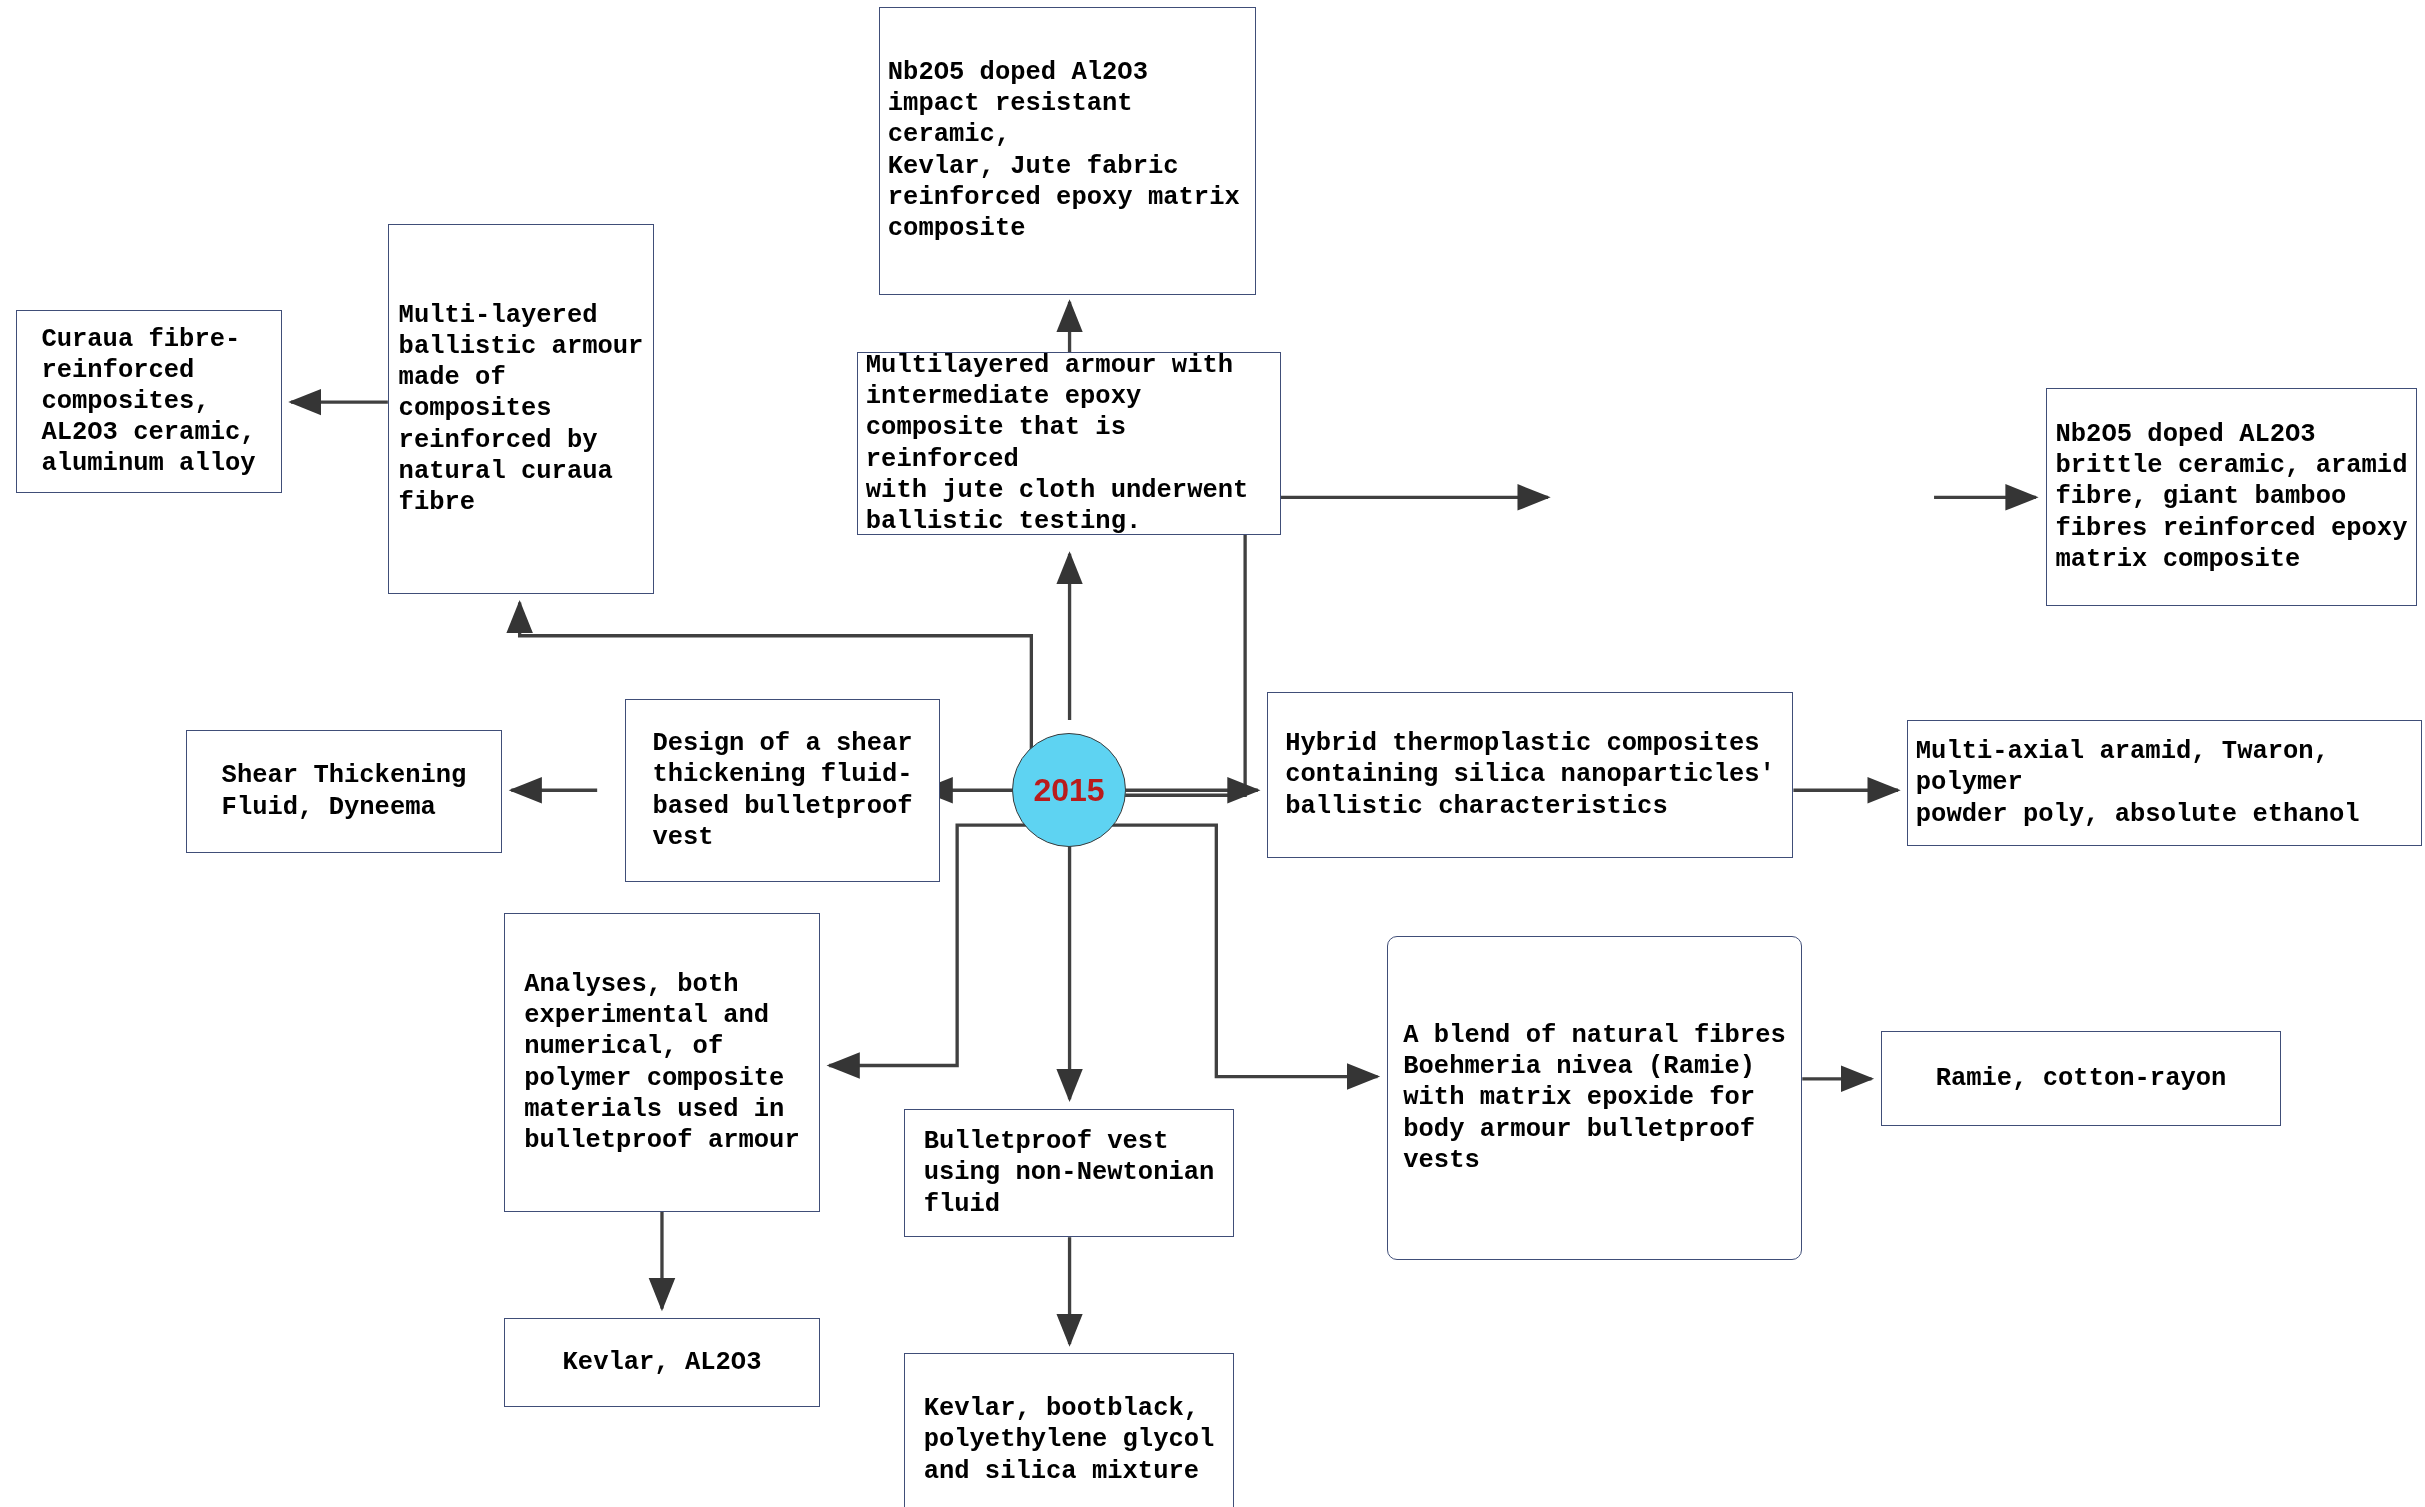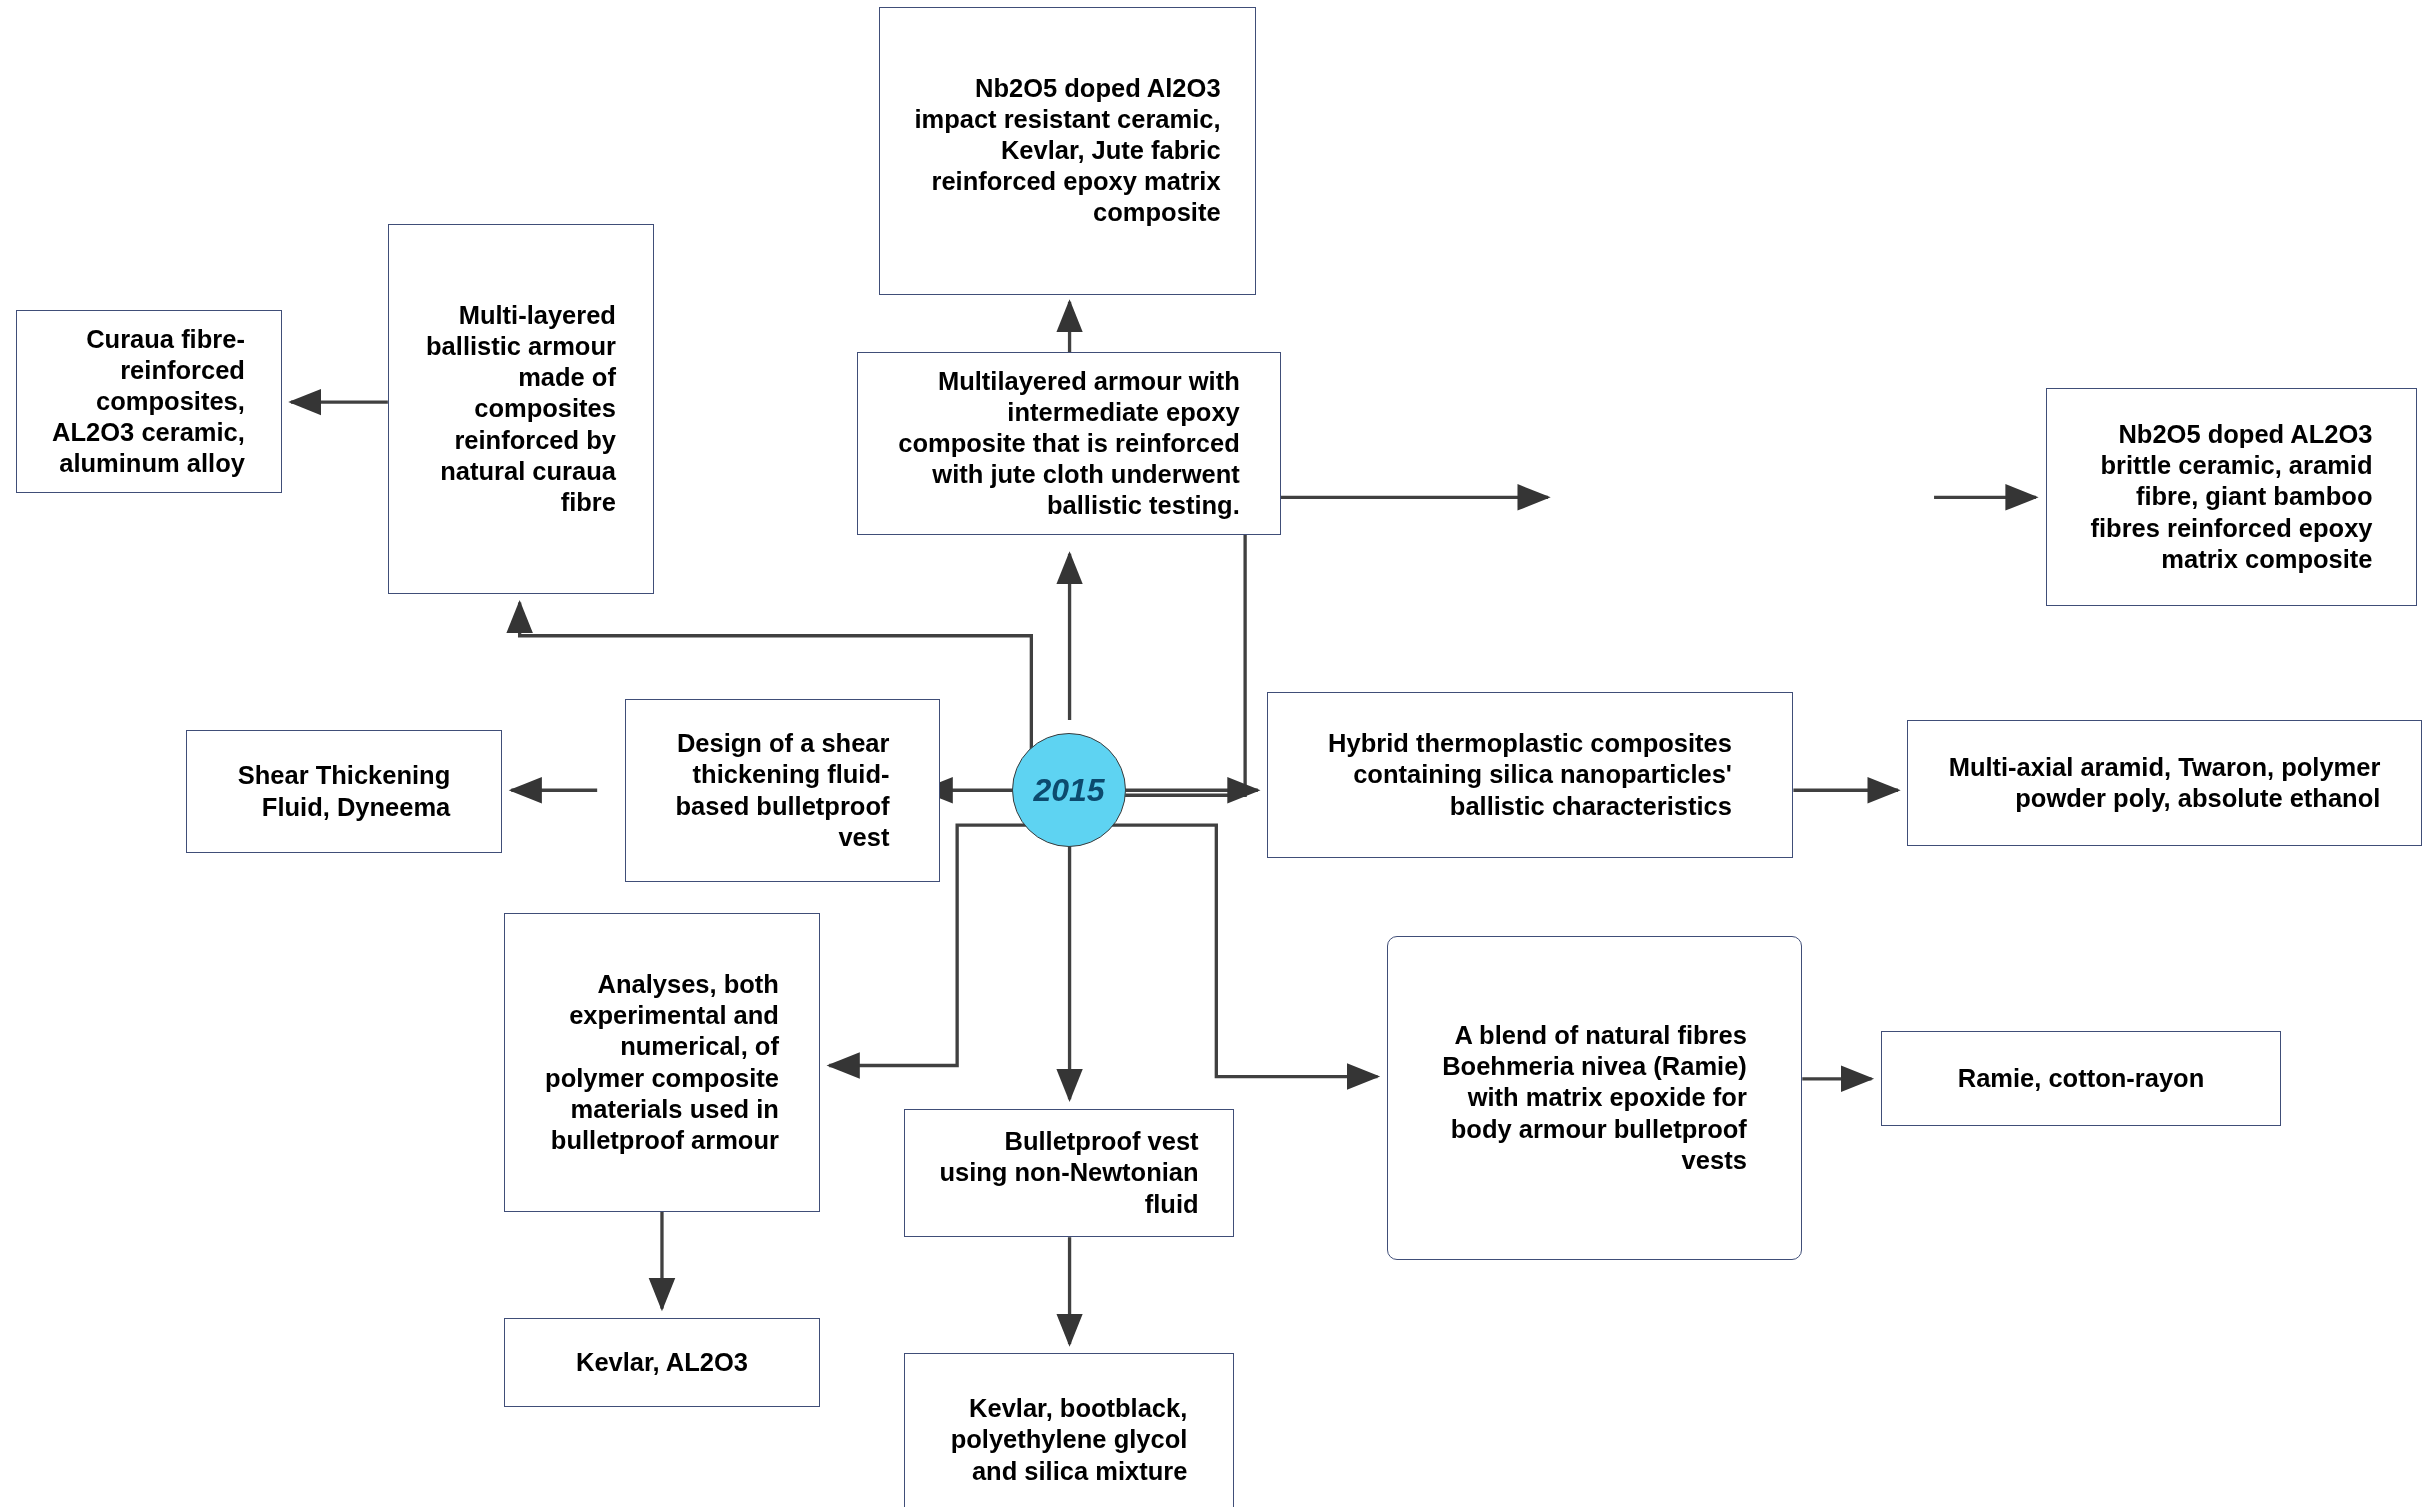--- a/index.html
+++ b/index.html
@@ -26,41 +26,41 @@
     pointer-events: none;
   }
   .node {
     position: absolute;
     box-sizing: border-box;
     background: #ffffff;
     border: 1.7px solid #404e78;
     display: flex;
     align-items: center;
     justify-content: center;
-    text-align: right;
+    text-align: left;
     font-weight: bold;
     color: #000000;
     line-height: 1.22;
     padding: 3.3px 7.8px;
     white-space: pre-line;
     z-index: 2;
+    font-family: Liberation Mono, monospace;
   }
   .hub {
     position: absolute;
     box-sizing: border-box;
     border-radius: 50%;
     background: #5ed3f2;
     border: 1.7px solid #3b3b3b;
     display: flex;
     align-items: center;
     justify-content: center;
     font-weight: bold;
-    color: #0c4a6e;
+    color: #b91c1c;
     z-index: 3;
-    font-style: italic;
   }
 </style>
 </head>
 <body>
 
 <div id="canvas">
 
   <svg id="edges" viewBox="0 0 4380 2723" width="2426" height="1508" xmlns="http://www.w3.org/2000/svg">
     <defs>
       <marker id="arrow" markerWidth="11" markerHeight="11" refX="9.2" refY="4.2" orient="auto" markerUnits="strokeWidth">

